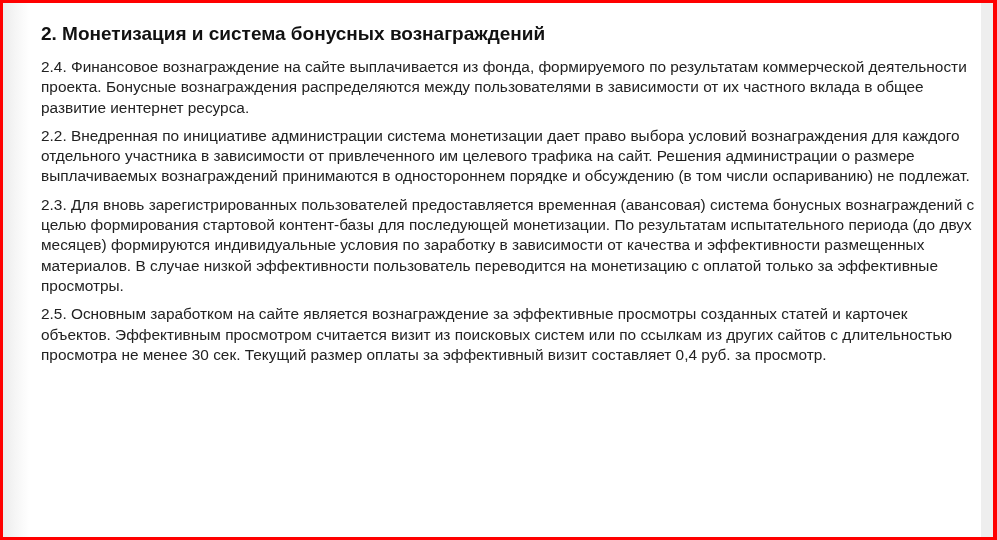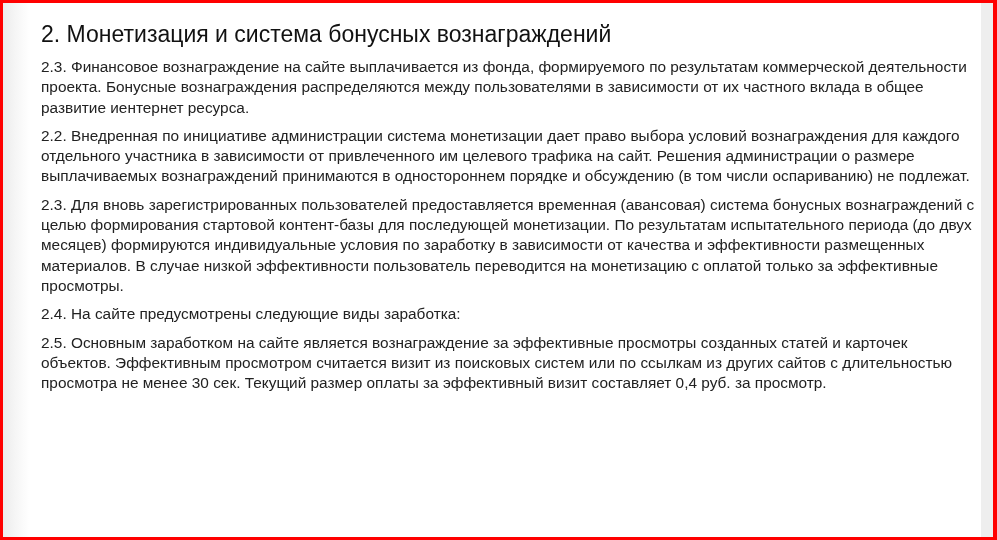--- a/index.html
+++ b/index.html
@@ -25,21 +25,21 @@
   .right-strip {
     position: absolute; right: 0; top: 0; bottom: 0; width: 12px;
     background: #eeeeee;
   }
   .content {
     position: absolute; left: 38px; top: 18px; width: 935px;
     color: #222222;
   }
   h2 {
     margin: 0 0 10px 0;
-    font-size: 23px; font-weight: normal; color: #111111;
+    font-size: 19px; font-weight: bold; color: #111111;
     line-height: 26px;
   }
   p {
     margin: 0 0 8px 0;
     font-size: 15.4px; line-height: 20.3px; color: #222222;
   }
   ul {
     margin: 6px 0 8px 0; padding-left: 42px;
     font-size: 15.4px; line-height: 19.5px; color: #222222;
   }
@@ -48,21 +48,20 @@
 </head>
 <body>
 
 <div class="frame">
   <div class="left-shade"></div>
   <div class="right-strip"></div>
 
   <div class="content">
     <h2>2. Монетизация и система бонусных вознаграждений</h2>
 
-    <p>2.3. Финансовое вознаграждение на сайте выплачивается из фонда, формируемого по результатам коммерческой деятельности проекта. Бонусные вознаграждения распределяются между пользователями в зависимости от их частного вклада в общее развитие иентернет ресурса.</p>
+    <p>2.4. Финансовое вознаграждение на сайте выплачивается из фонда, формируемого по результатам коммерческой деятельности проекта. Бонусные вознаграждения распределяются между пользователями в зависимости от их частного вклада в общее развитие иентернет ресурса.</p>
     <p>2.2. Внедренная по инициативе администрации система монетизации дает право выбора условий вознаграждения для каждого отдельного участника в зависимости от привлеченного им целевого трафика на сайт. Решения администрации о размере выплачиваемых вознаграждений принимаются в одностороннем порядке и обсуждению (в том числи оспариванию) не подлежат.</p>
     <p>2.3. Для вновь зарегистрированных пользователей предоставляется временная (авансовая) система бонусных вознаграждений с целью формирования стартовой контент-базы для последующей монетизации. По результатам испытательного периода (до двух месяцев) формируются индивидуальные условия по заработку в зависимости от качества и эффективности размещенных материалов. В случае низкой эффективности пользователь переводится на монетизацию с оплатой только за эффективные просмотры.</p>
-    <p>2.4. На сайте предусмотрены следующие виды заработка:</p>
 
 
     <p>2.5. Основным заработком на сайте является вознаграждение за эффективные просмотры созданных статей и карточек объектов. Эффективным просмотром считается визит из поисковых систем или по ссылкам из других сайтов с длительностью просмотра не менее 30 сек. Текущий размер оплаты за эффективный визит составляет 0,4 руб. за просмотр.</p>
   </div>
 </div>
 
 </body></html>

